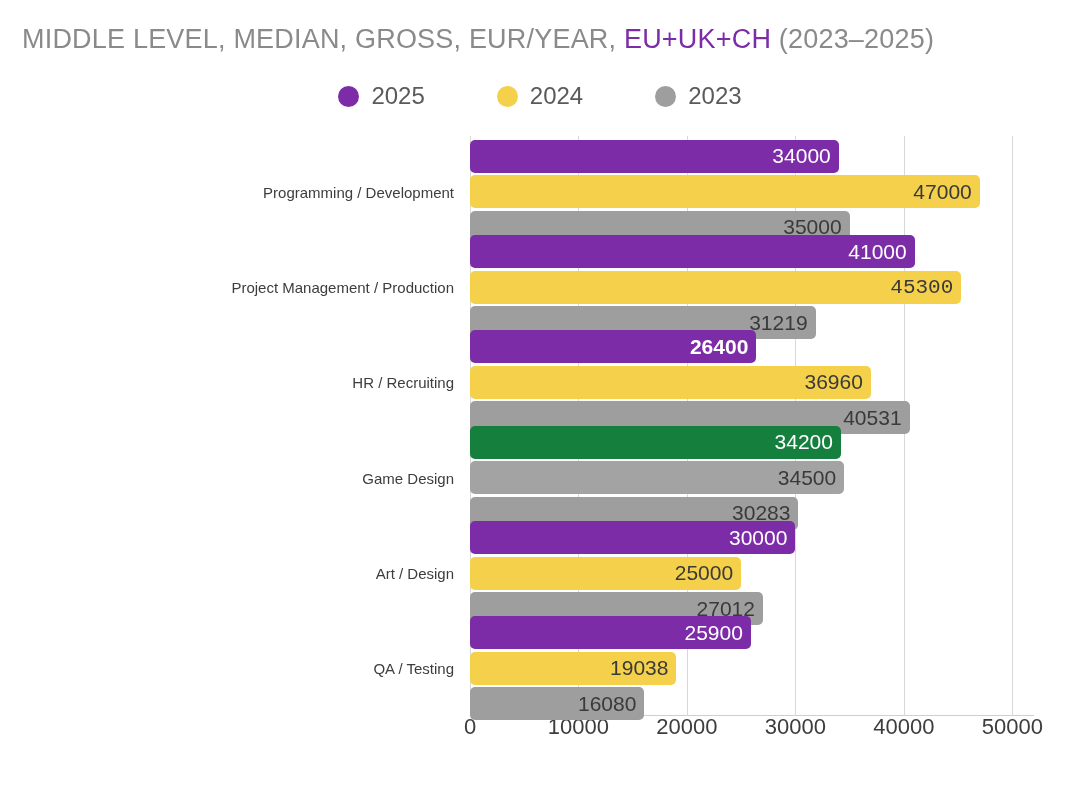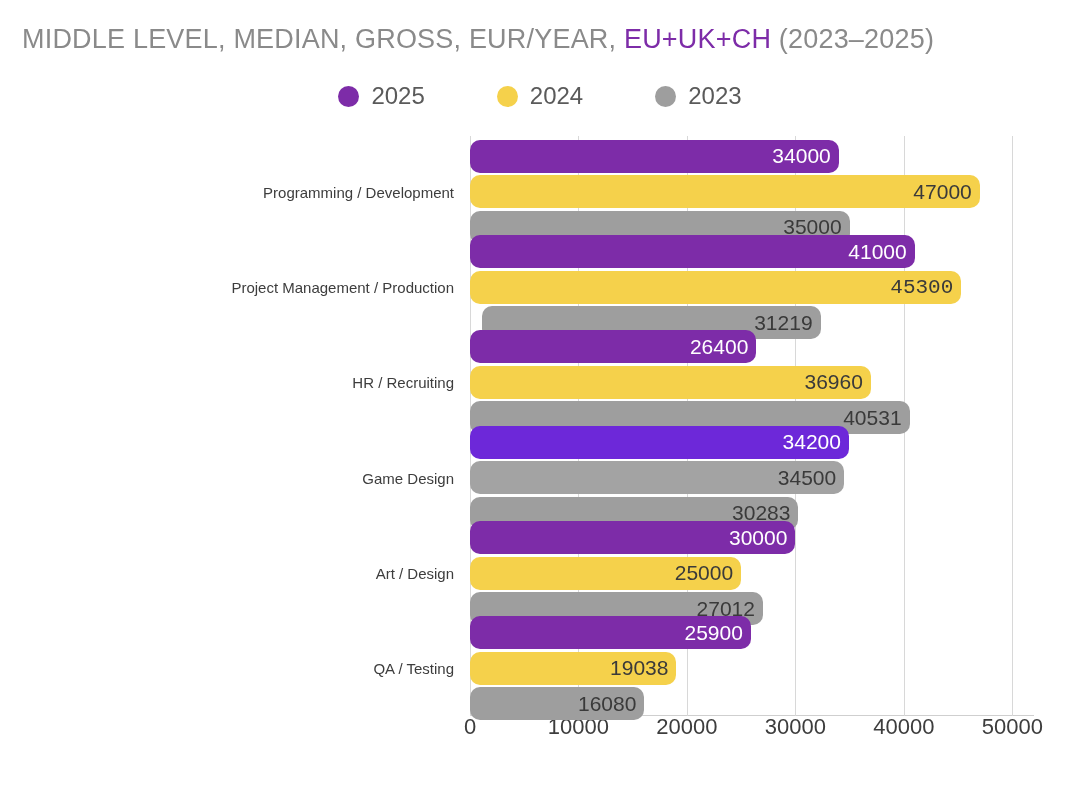--- a/index.html
+++ b/index.html
@@ -109,21 +109,21 @@
     left: 0;
     right: 0;
     bottom: 20px;
     height: 1px;
     background: #cfcfcf;
   }
 
   .bar {
     position: absolute;
     height: 33px;
-    border-radius: 10px;
+    border-radius: 5px;
   }
   .bar-value {
     position: absolute;
     right: 8px;
     top: 50%;
     transform: translateY(-50%);
     font-size: 21px;
     white-space: nowrap;
   }
   .bar-value.on-dark { color: #ffffff; }
@@ -201,33 +201,33 @@
         </div>
         <div class="bar" style="width: 379.615px; left: 0px; top: 74.6667px; background: rgb(158, 158, 158);">
           <span class="bar-value on-light">35000</span>
         </div>
         <div class="bar" style="width: 444.692px; left: 0px; top: 99px; background: rgb(125, 44, 168);">
           <span class="bar-value on-dark">41000</span>
         </div>
         <div class="bar" style="width: 491.331px; left: 0px; top: 134.5px; background: rgb(245, 209, 75); font-family: Liberation Mono, monospace;">
           <span class="bar-value on-light">45300</span>
         </div>
-        <div class="bar" style="width: 338.606px; left: 12px; top: 170px; background: rgb(158, 158, 158);">
+        <div class="bar" style="width: 338.606px; left: 0px; top: 170px; background: rgb(158, 158, 158); padding-left: 7px;">
           <span class="bar-value on-light">31219</span>
         </div>
-        <div class="bar" style="width: 286.338px; left: 0px; top: 194.333px; background: rgb(125, 44, 168);">
+        <div class="bar" style="width: 286.338px; left: 0px; top: 194.333px; background: rgb(125, 44, 168); font-weight: bold;">
           <span class="bar-value on-dark">26400</span>
         </div>
         <div class="bar" style="width: 400.874px; left: 0px; top: 229.833px; background: rgb(245, 209, 75);">
           <span class="bar-value on-light">36960</span>
         </div>
         <div class="bar" style="width: 439.605px; left: 0px; top: 265.333px; background: rgb(158, 158, 158);">
           <span class="bar-value on-light">40531</span>
         </div>
-        <div class="bar" style="width: 370.938px; left: 0px; top: 289.667px; background: #6d28d9; padding-left: 8px;">
+        <div class="bar" style="width: 370.938px; left: 0px; top: 289.667px; background: #15803d;">
           <span class="bar-value on-dark">34200</span>
         </div>
         <div class="bar" style="width: 374.192px; left: 0px; top: 325.167px; background: #a3a3a3;">
           <span class="bar-value on-light">34500</span>
         </div>
         <div class="bar" style="width: 328.454px; left: 0px; top: 360.667px; background: rgb(158, 158, 158);">
           <span class="bar-value on-light">30283</span>
         </div>
         <div class="bar" style="width: 325.385px; left: 0px; top: 385px; background: rgb(125, 44, 168);">
           <span class="bar-value on-dark">30000</span>

